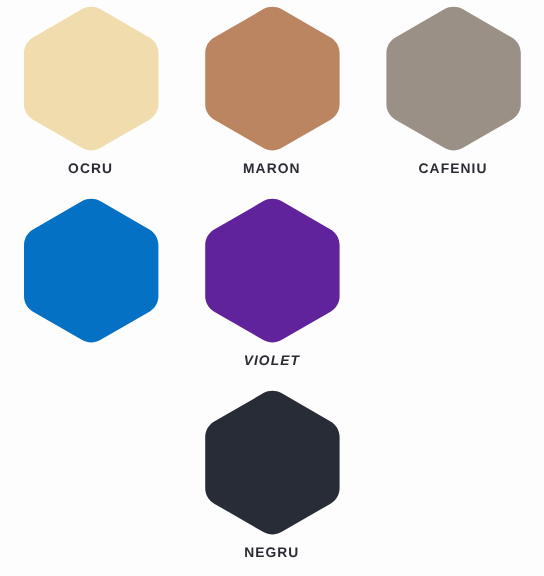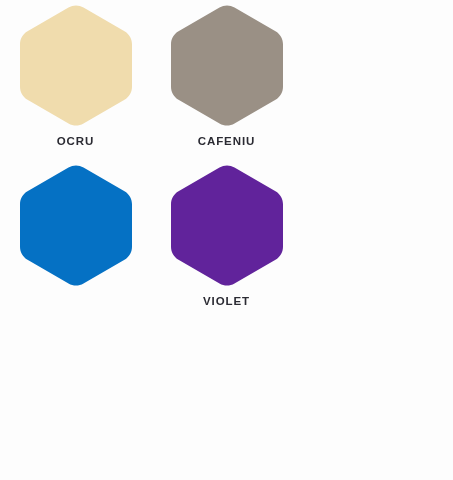--- a/index.html
+++ b/index.html
@@ -89,20 +89,33 @@
                L106.5 26.3 C111.2 29.0 114.0 33.9 114.0 39.3
                L114.0 81.7 C114.0 87.1 111.2 92.0 106.5 94.7
                L65.5 118.4 C60.8 121.1 55.2 121.1 50.5 118.4
                L9.5 94.7 C4.8 92.0 2.0 87.1 2.0 81.7
                L2.0 39.3 C2.0 33.9 4.8 29.0 9.5 26.3 Z" fill="#f0dcad"></path>
         </svg>
       </span>
       <div class="swatch-label" style="color: rgb(43, 43, 51);">OCRU</div>
     </div>
 
+    <div class="swatch-cell">
+      <span class="hex-wrap">
+        <svg class="hex-svg" viewBox="0 0 116 121" xmlns="http://www.w3.org/2000/svg">
+          <path d="M50.5 2.6 C55.2 -0.1 60.8 -0.1 65.5 2.6
+               L106.5 26.3 C111.2 29.0 114.0 33.9 114.0 39.3
+               L114.0 81.7 C114.0 87.1 111.2 92.0 106.5 94.7
+               L65.5 118.4 C60.8 121.1 55.2 121.1 50.5 118.4
+               L9.5 94.7 C4.8 92.0 2.0 87.1 2.0 81.7
+               L2.0 39.3 C2.0 33.9 4.8 29.0 9.5 26.3 Z" fill="#bc8561"></path>
+        </svg>
+      </span>
+      <div class="swatch-label" style="color: rgb(43, 43, 51);">MARON</div>
+    </div>
 
     <div class="swatch-cell">
       <span class="hex-wrap">
         <svg class="hex-svg" viewBox="0 0 116 121" xmlns="http://www.w3.org/2000/svg">
           <path d="M50.5 2.6 C55.2 -0.1 60.8 -0.1 65.5 2.6
                L106.5 26.3 C111.2 29.0 114.0 33.9 114.0 39.3
                L114.0 81.7 C114.0 87.1 111.2 92.0 106.5 94.7
                L65.5 118.4 C60.8 121.1 55.2 121.1 50.5 118.4
                L9.5 94.7 C4.8 92.0 2.0 87.1 2.0 81.7
                L2.0 39.3 C2.0 33.9 4.8 29.0 9.5 26.3 Z" fill="#9a9085"></path>
@@ -133,19 +146,36 @@
       <span class="hex-wrap">
         <svg class="hex-svg" viewBox="0 0 116 121" xmlns="http://www.w3.org/2000/svg">
           <path d="M50.5 2.6 C55.2 -0.1 60.8 -0.1 65.5 2.6
                L106.5 26.3 C111.2 29.0 114.0 33.9 114.0 39.3
                L114.0 81.7 C114.0 87.1 111.2 92.0 106.5 94.7
                L65.5 118.4 C60.8 121.1 55.2 121.1 50.5 118.4
                L9.5 94.7 C4.8 92.0 2.0 87.1 2.0 81.7
                L2.0 39.3 C2.0 33.9 4.8 29.0 9.5 26.3 Z" fill="#61239b"></path>
         </svg>
       </span>
-      <div class="swatch-label" style="color: rgb(43, 43, 51);">VIOLET</div>
+      <div class="swatch-label" style="color: rgb(43, 43, 51); font-style: italic;">VIOLET</div>
     </div>
 
   </div>
 
+  <div class="swatch-row row-centered">
+
+    <div class="swatch-cell">
+      <span class="hex-wrap">
+        <svg class="hex-svg" viewBox="0 0 116 121" xmlns="http://www.w3.org/2000/svg">
+          <path d="M50.5 2.6 C55.2 -0.1 60.8 -0.1 65.5 2.6
+               L106.5 26.3 C111.2 29.0 114.0 33.9 114.0 39.3
+               L114.0 81.7 C114.0 87.1 111.2 92.0 106.5 94.7
+               L65.5 118.4 C60.8 121.1 55.2 121.1 50.5 118.4
+               L9.5 94.7 C4.8 92.0 2.0 87.1 2.0 81.7
+               L2.0 39.3 C2.0 33.9 4.8 29.0 9.5 26.3 Z" fill="#282c36"></path>
+        </svg>
+      </span>
+      <div class="swatch-label" style="color: rgb(43, 43, 51);">NEGRU</div>
+    </div>
+
+  </div>
 
 </div>
 
 </body></html>

